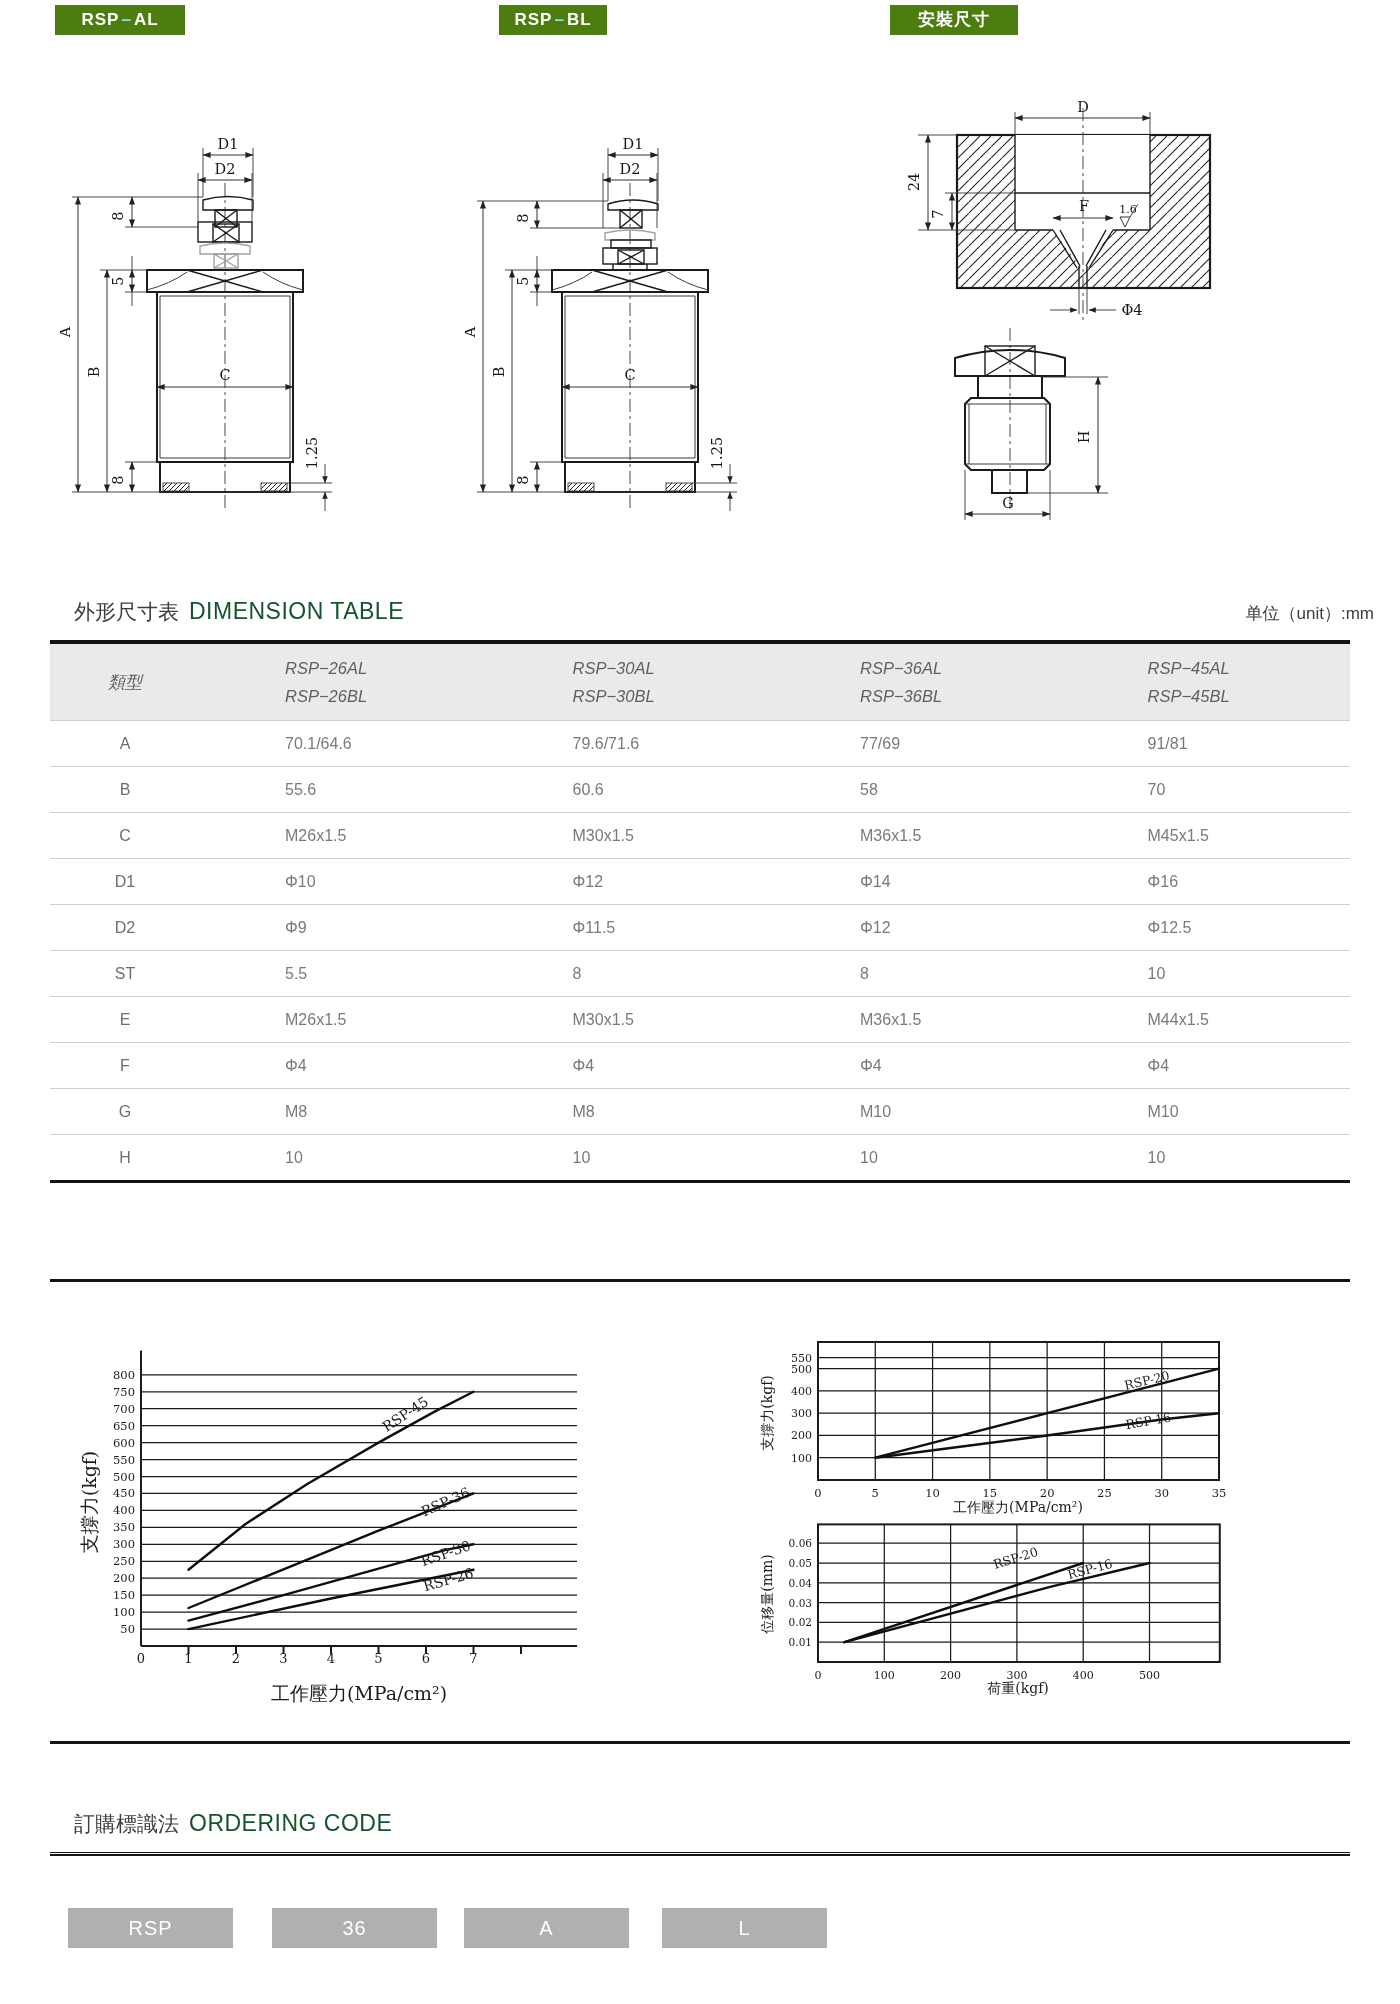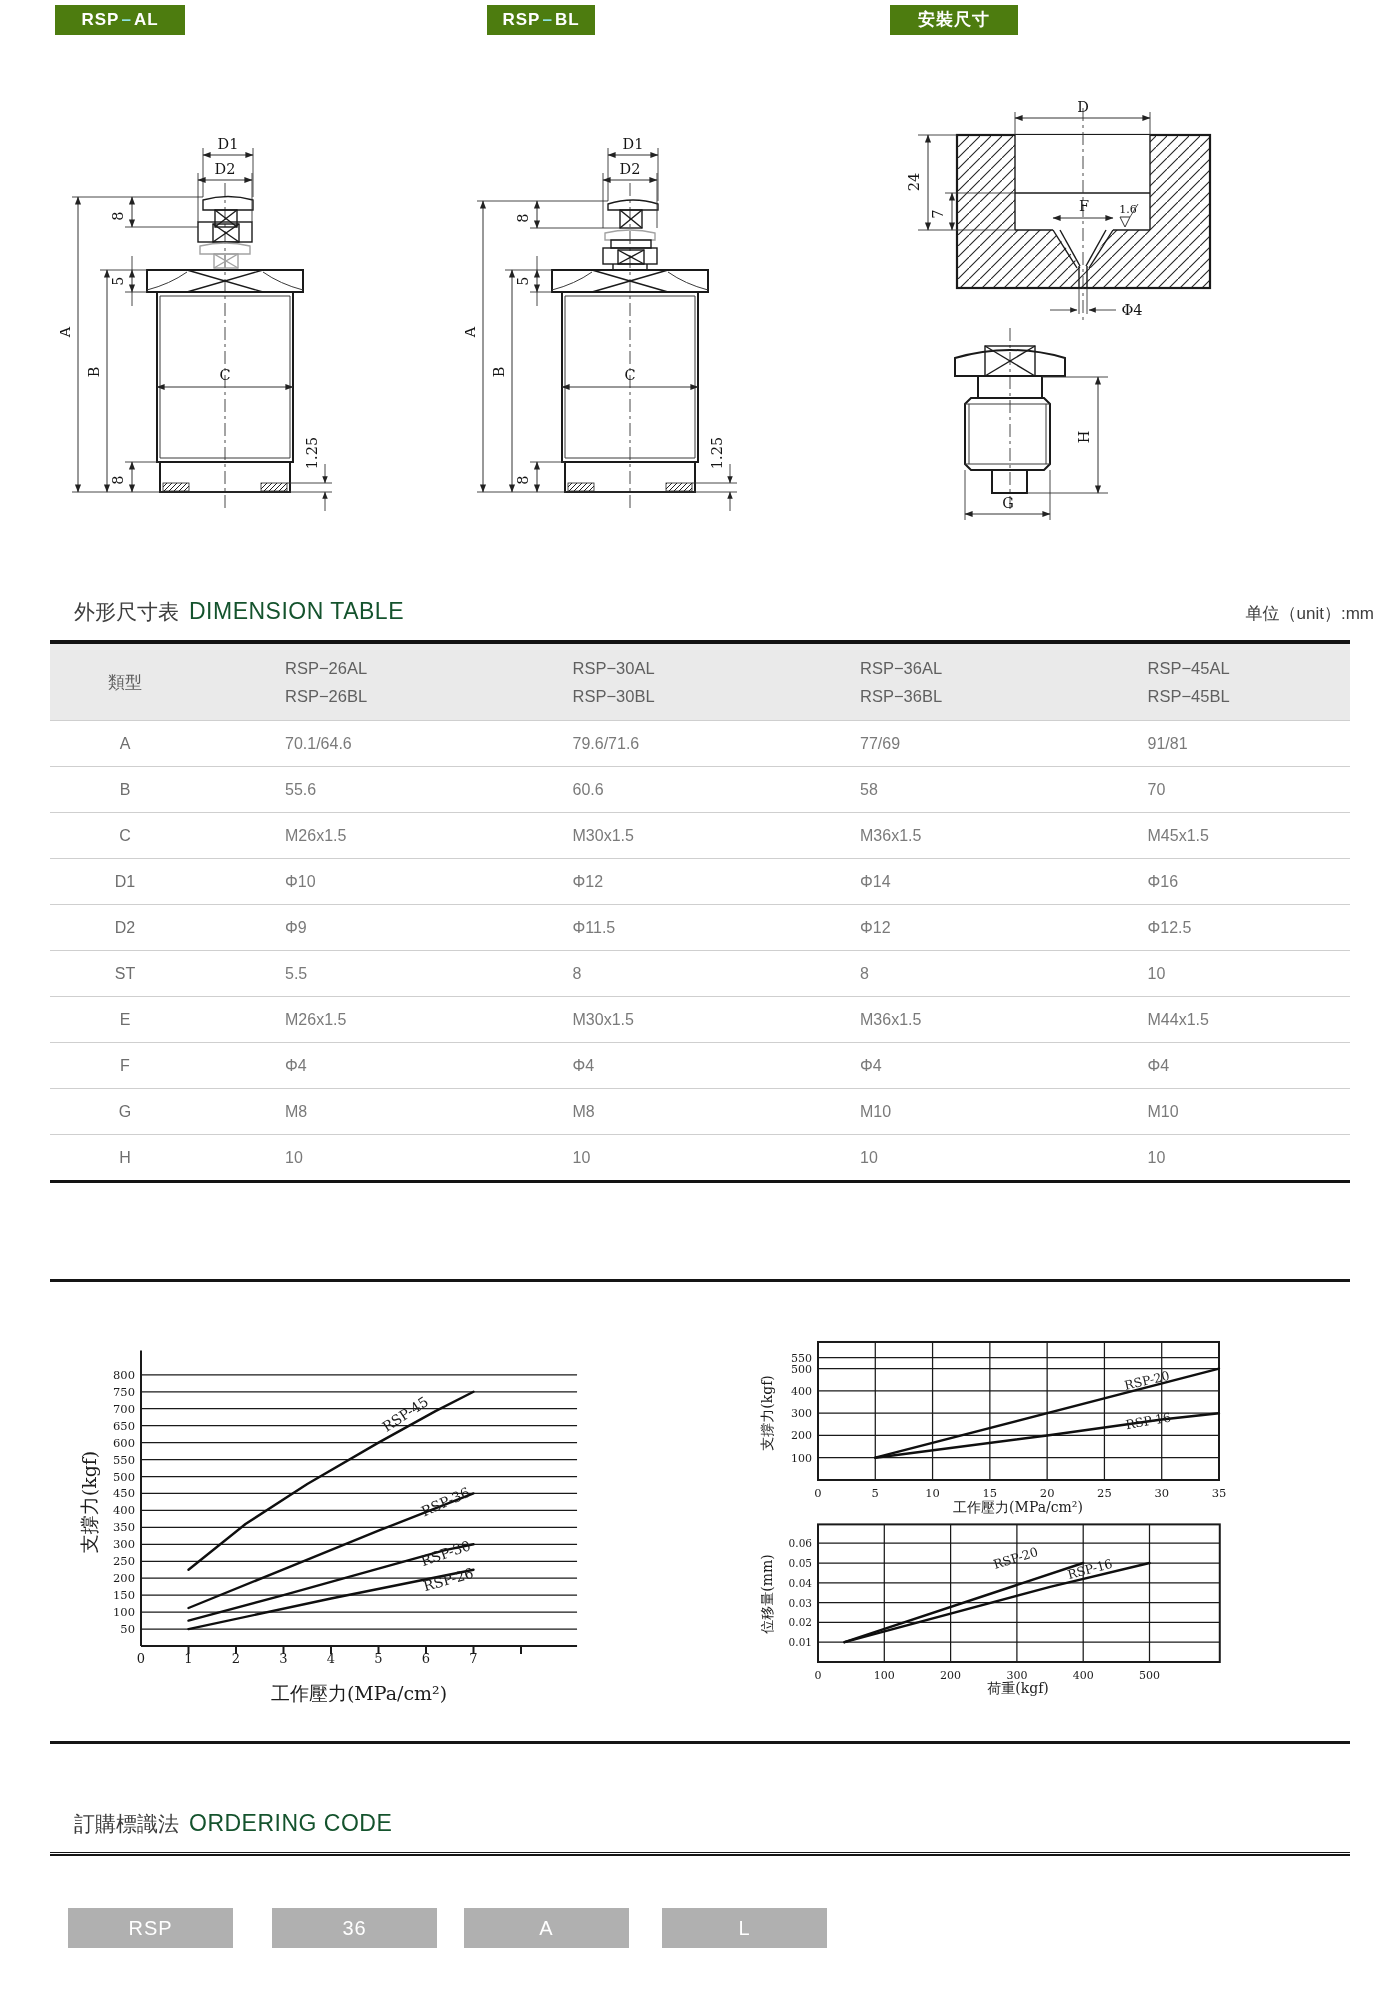--- a/index.html
+++ b/index.html
@@ -10,21 +10,21 @@
   .badge .sep{color:#8fe3e3;font-weight:bold;padding:0 2px;}
   
   .sechead{position:absolute;left:50px;width:1300px;display:flex;align-items:baseline;margin-left:24px;}
   .sechead .zh{font-size:21px;color:#3d3d3d;font-weight:500;}
   .sechead .en{font-size:23px;color:#14532d;font-weight:400;margin-left:10px;letter-spacing:0.5px;}
   .sechead .unit{margin-left:auto;font-size:17px;color:#3d3d3d;}
   .rule{position:absolute;left:50px;width:1300px;background:#151515;}
   .rule.dbl{height:4px;background:linear-gradient(#151515 35%,#fff 35%,#fff 60%,#151515 60%);}
   
   #dimtable{position:absolute;left:50px;top:640px;width:1300px;border-top:4px solid #131313;border-bottom:3px solid #131313;}
-  .thead{background:#eaeaea;height:76px;display:grid;grid-template-columns:150px repeat(4,1fr);align-items:center;}
+  .thead{background:#eaeaea;height:76px;display:grid;grid-template-columns:150px repeat(4,1fr);align-items:center;font-style:italic;}
   .thead .c0{text-align:center;font-size:17px;color:#5a5a5a;}
   .thead .ch{padding-left:85px;font-size:16.5px;color:#606060;line-height:1.7;}
   .trow{height:45px;display:grid;grid-template-columns:150px repeat(4,1fr);align-items:center;border-top:1px solid #cfcfcf;}
   .trow:first-of-type{border-top:none;}
   .tlabel{text-align:center;font-size:16px;color:#6e6e6e;}
   .tval{padding-left:85px;font-size:16px;color:#7a7a7a;}
   
   svg.chart{position:absolute;}
   .grid{stroke:#1a1a1a;stroke-width:1.25;}
   .axis{stroke:#1a1a1a;stroke-width:2;}
@@ -46,21 +46,21 @@
   
   .codebox{position:absolute;top:1908px;width:165px;height:40px;background:#b0b0b0;color:#fff;
            font-size:20px;display:flex;align-items:center;justify-content:center;letter-spacing:1px;}
 </style>
 </head>
 <body>
 
 <div id="page">
 
   <div class="badge" style="left:55px;width:130px;"><span>RSP</span><span class="sep">–</span><span>AL</span></div>
-  <div class="badge" style="left:487px;width:108px;"><span>RSP</span><span class="sep">–</span><span>BL</span></div>
+  <div class="badge" style="left:499px;width:108px;"><span>RSP</span><span class="sep">–</span><span>BL</span></div>
   <div class="badge" style="left:890px;width:128px;"><span>安裝尺寸</span></div>
 
   <svg class="draw" style="left:60px;top:70px;" width="300" height="460" viewBox="0 0 300 460">
     <defs>
       <marker id="arwA" viewBox="0 0 10 10" refX="9.5" refY="5" markerWidth="10" markerHeight="8" orient="auto-start-reverse">
           <path d="M0,1.2 L10,5 L0,8.8 Z" fill="#222"></path>
         </marker>
       <pattern id="hatA" width="5" height="5" patternUnits="userSpaceOnUse">
           <path d="M0,5 L5,0" stroke="#222" stroke-width="1"></path>
         </pattern>

